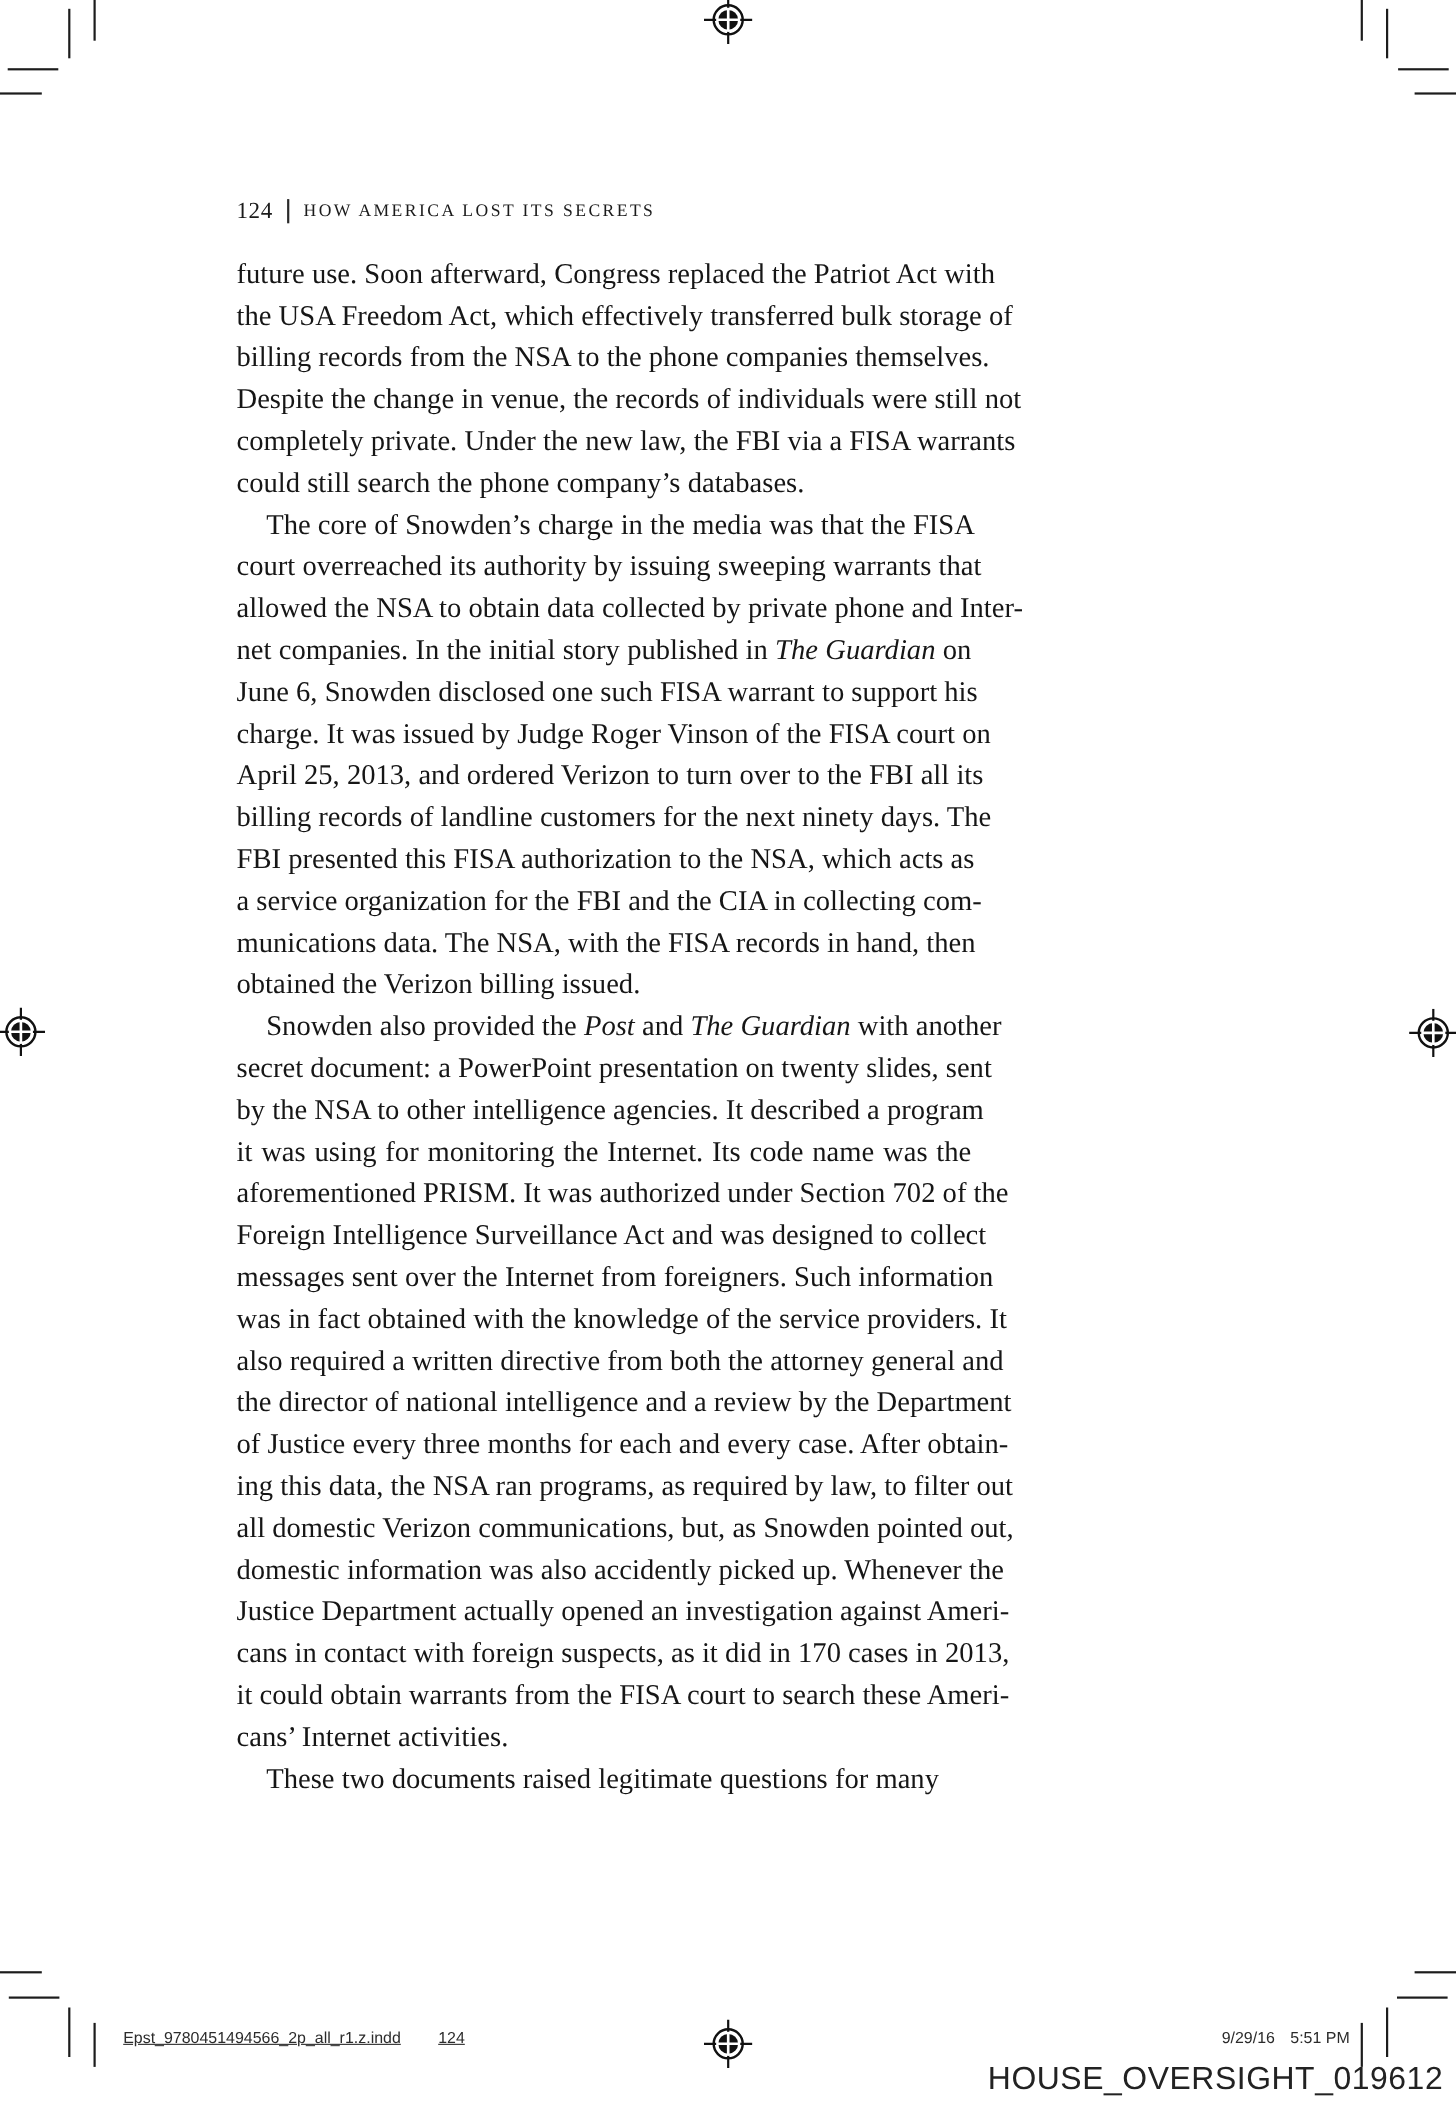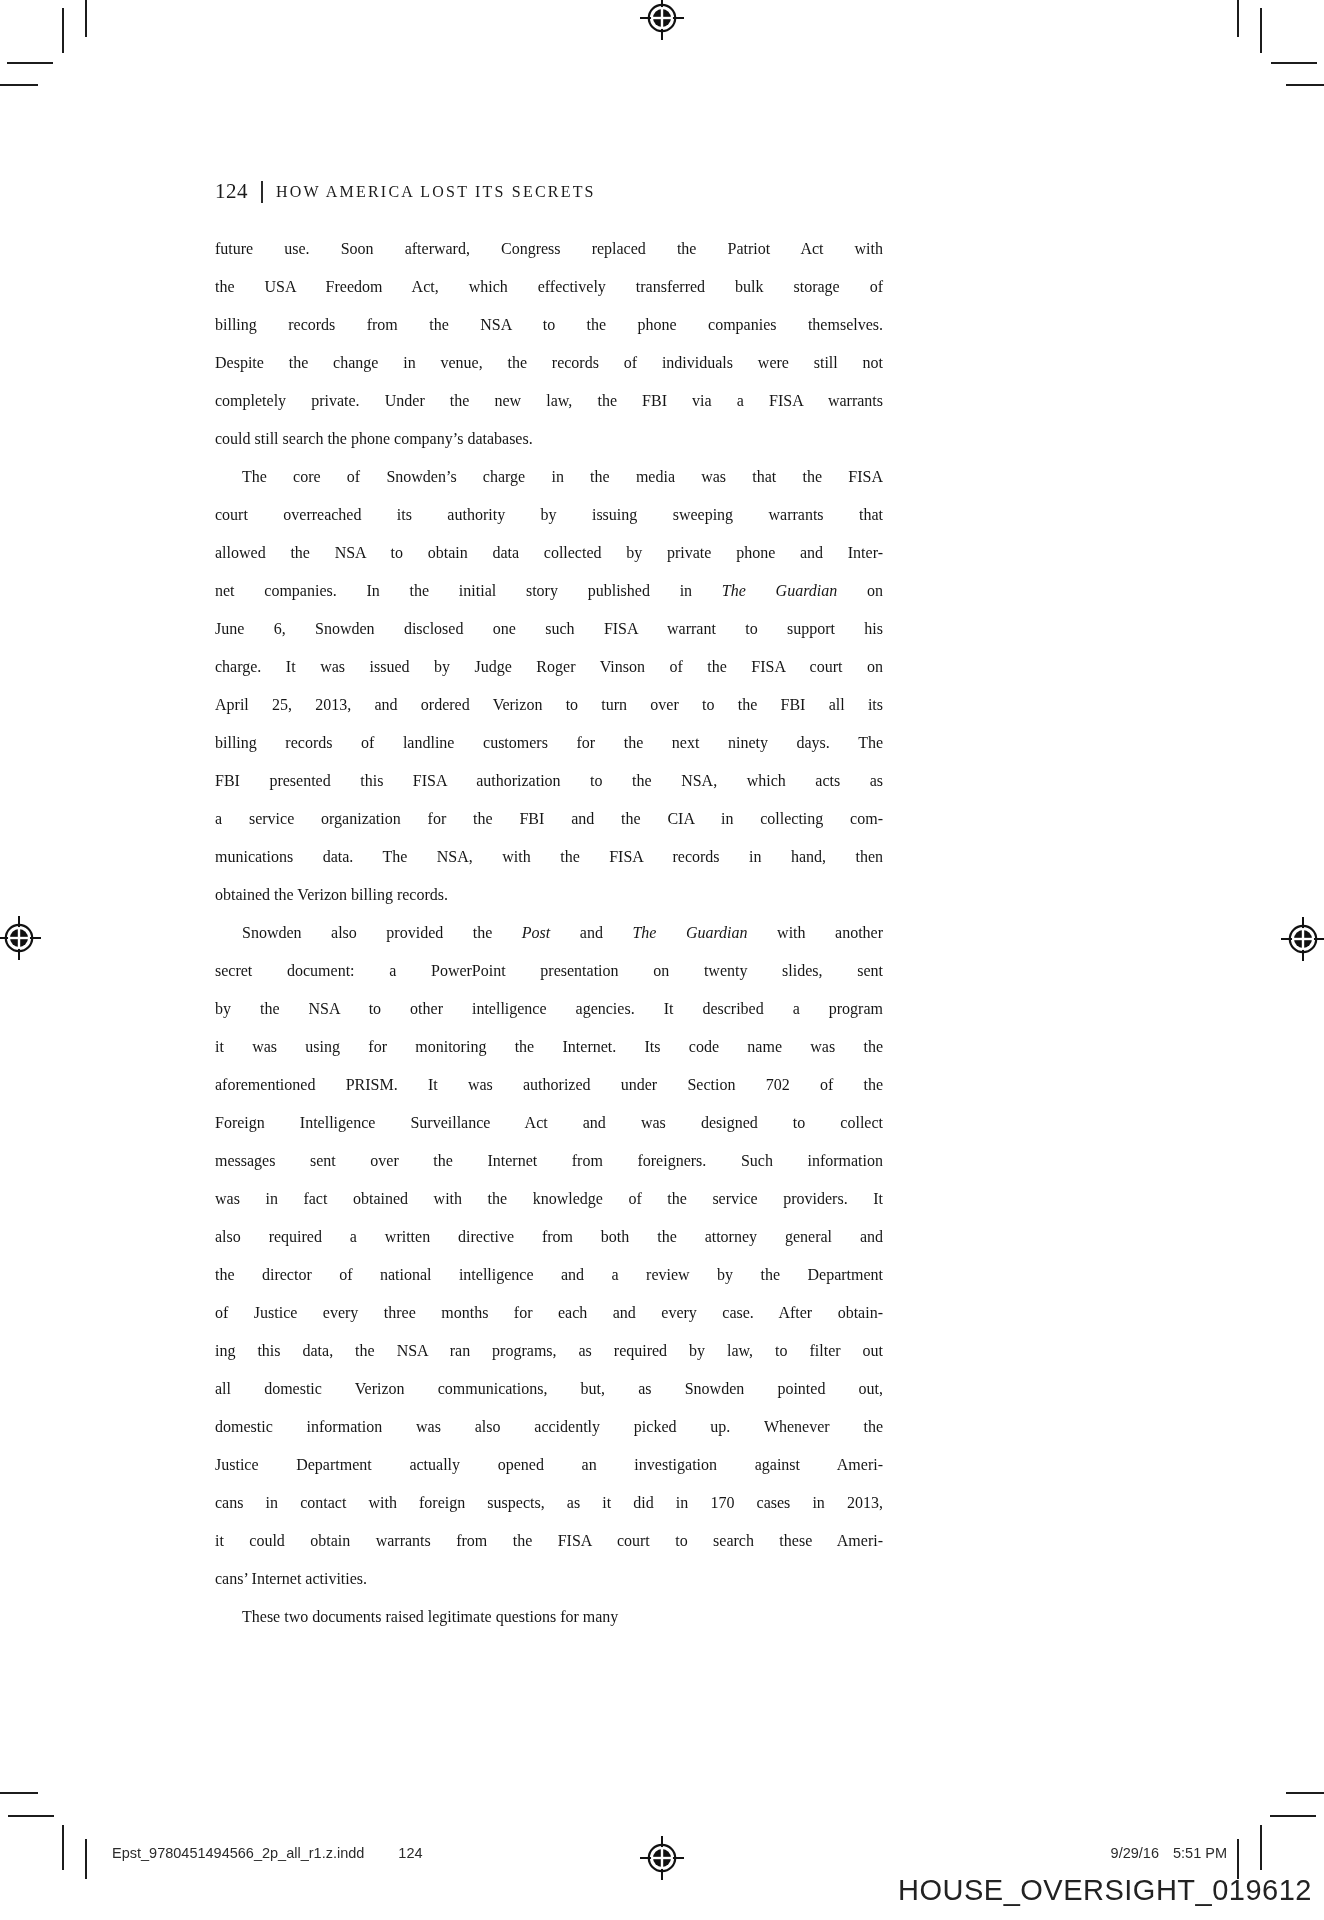--- a/index.html
+++ b/index.html
@@ -37,40 +37,41 @@
   .running-title {
     font-size: 16px; letter-spacing: 2.2px;
     text-transform: uppercase;
     white-space: nowrap;
     padding-top: 1px;
   }
 
   
   .textblock {
     position: absolute; left: 215px; top: 230px; width: 668px;
-    font-size: 16px;
+    font-size: 26px;
     color: #161616;
   }
   .line {
     height: 38px; line-height: 38px;
     white-space: nowrap;
     text-align: justify;
     text-align-last: justify;
     overflow: visible;
   }
   .line.last { text-align-last: left; }
   .line.indent { text-indent: 27px; }
   .it { font-style: italic; }
 
   
   .slug {
     position: absolute; left: 112px; top: 1845px;
     font-family: "Liberation Sans", sans-serif;
     font-size: 14.5px; color: #2b2b2b;
     white-space: nowrap;
+    text-decoration: underline;
   }
   .slug .gap { display: inline-block; width: 34px; }
   .stamp-date {
     position: absolute; right: 97px; top: 1845px;
     font-family: "Liberation Sans", sans-serif;
     font-size: 14.5px; color: #2b2b2b;
     white-space: nowrap;
     margin-left: 38px;
   }
   .stamp-date .gap { display: inline-block; width: 14px; }
@@ -163,21 +164,21 @@
     <div class="line"><span>court overreached its authority by issuing sweeping warrants that</span></div>
     <div class="line"><span>allowed the NSA to obtain data collected by private phone and Inter-</span></div>
     <div class="line"><span>net companies. In the initial story published in </span><span class="it">The Guardian</span><span> on</span></div>
     <div class="line"><span>June 6, Snowden disclosed one such FISA warrant to support his</span></div>
     <div class="line"><span>charge. It was issued by Judge Roger Vinson of the FISA court on</span></div>
     <div class="line"><span>April 25, 2013, and ordered Verizon to turn over to the FBI all its</span></div>
     <div class="line"><span>billing records of landline customers for the next ninety days. The</span></div>
     <div class="line"><span>FBI presented this FISA authorization to the NSA, which acts as</span></div>
     <div class="line"><span>a service organization for the FBI and the CIA in collecting com-</span></div>
     <div class="line"><span>munications data. The NSA, with the FISA records in hand, then</span></div>
-    <div class="line last"><span>obtained the Verizon billing records.</span></div>
+    <div class="line last"><span>obtained the Verizon billing issued.</span></div>
     <div class="line indent"><span>Snowden also provided the </span><span class="it">Post</span><span> and </span><span class="it">The Guardian</span><span> with another</span></div>
     <div class="line"><span>secret document: a PowerPoint presentation on twenty slides, sent</span></div>
     <div class="line"><span>by the NSA to other intelligence agencies. It described a program</span></div>
     <div class="line"><span>it was using for monitoring the Internet. Its code name was the</span></div>
     <div class="line"><span>aforementioned PRISM. It was authorized under Section 702 of the</span></div>
     <div class="line"><span>Foreign Intelligence Surveillance Act and was designed to collect</span></div>
     <div class="line"><span>messages sent over the Internet from foreigners. Such information</span></div>
     <div class="line"><span>was in fact obtained with the knowledge of the service providers. It</span></div>
     <div class="line"><span>also required a written directive from both the attorney general and</span></div>
     <div class="line"><span>the director of national intelligence and a review by the Department</span></div>

